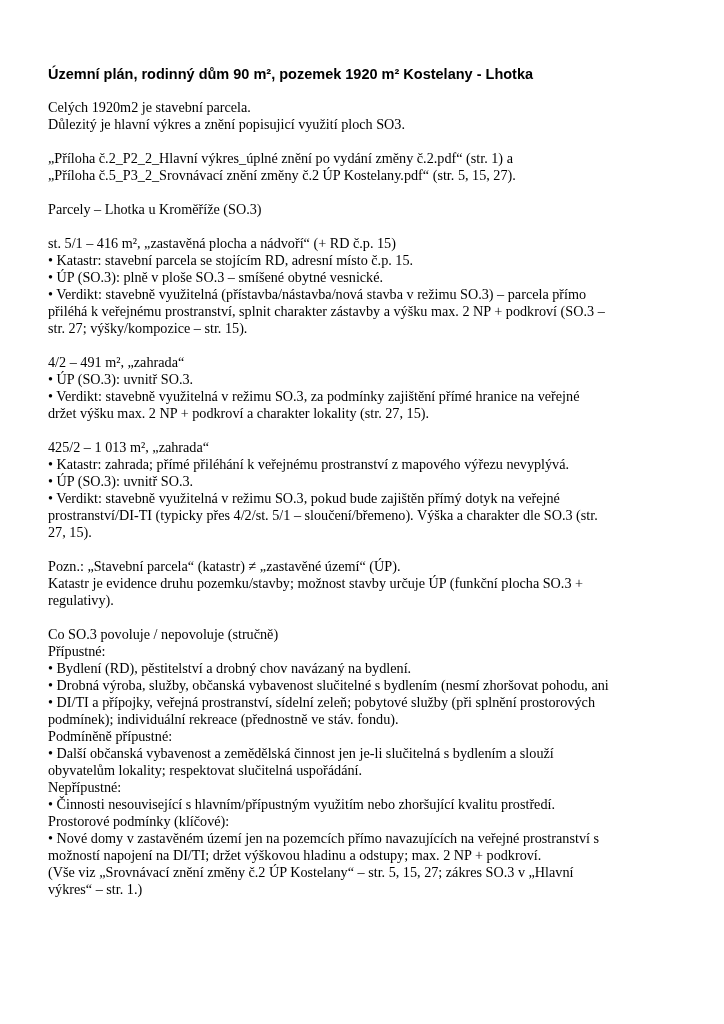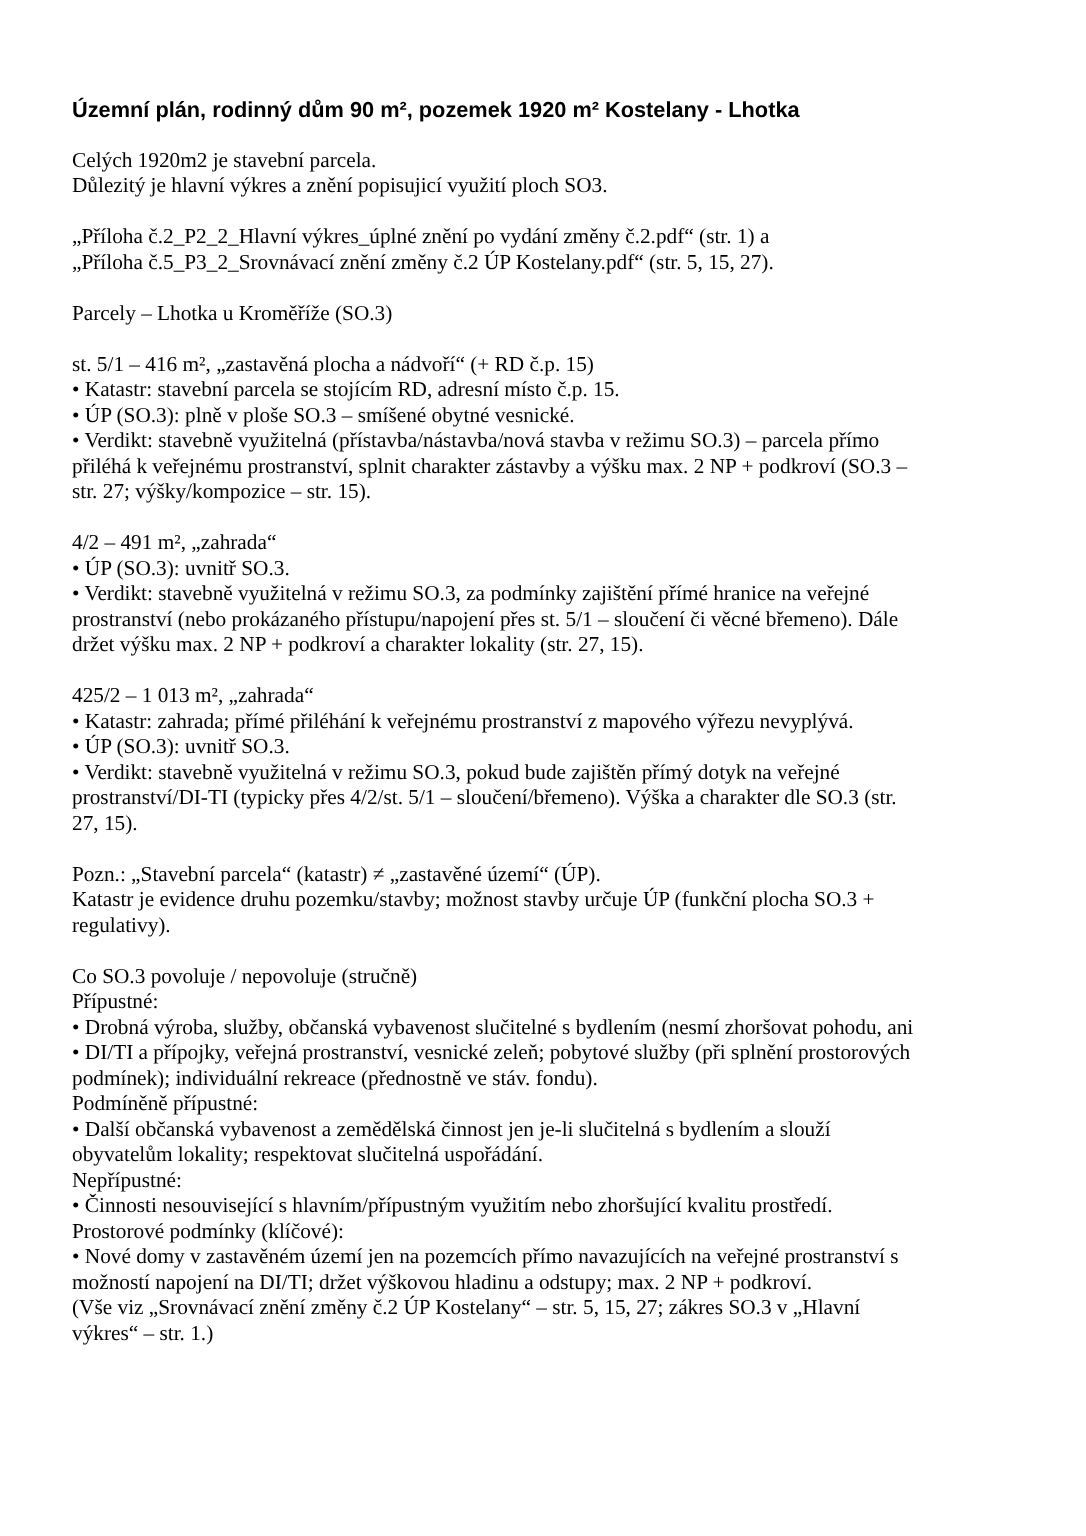--- a/index.html
+++ b/index.html
@@ -69,21 +69,20 @@
     <div class="line">• ÚP (SO.3): plně v ploše SO.3 – smíšené obytné vesnické.</div>
     <div class="line">• Verdikt: stavebně využitelná (přístavba/nástavba/nová stavba v režimu SO.3) – parcela přímo</div>
     <div class="line">přiléhá k veřejnému prostranství, splnit charakter zástavby a výšku max. 2 NP + podkroví (SO.3 –</div>
     <div class="line">str. 27; výšky/kompozice – str. 15).</div>
   </div>
 
   <div class="para">
     <div class="line">4/2 – 491 m², „zahrada“</div>
     <div class="line">• ÚP (SO.3): uvnitř SO.3.</div>
     <div class="line">• Verdikt: stavebně využitelná v režimu SO.3, za podmínky zajištění přímé hranice na veřejné</div>
-    <div class="line">prostranství (nebo prokázaného přístupu/napojení přes st. 5/1 – sloučení či věcné břemeno). Dále</div>
     <div class="line">držet výšku max. 2 NP + podkroví a charakter lokality (str. 27, 15).</div>
   </div>
 
   <div class="para">
     <div class="line">425/2 – 1 013 m², „zahrada“</div>
     <div class="line">• Katastr: zahrada; přímé přiléhání k veřejnému prostranství z mapového výřezu nevyplývá.</div>
     <div class="line">• ÚP (SO.3): uvnitř SO.3.</div>
     <div class="line">• Verdikt: stavebně využitelná v režimu SO.3, pokud bude zajištěn přímý dotyk na veřejné</div>
     <div class="line">prostranství/DI-TI (typicky přes 4/2/st. 5/1 – sloučení/břemeno). Výška a charakter dle SO.3 (str.</div>
     <div class="line">27, 15).</div>
@@ -91,22 +90,23 @@
 
   <div class="para">
     <div class="line">Pozn.: „Stavební parcela“ (katastr) ≠ „zastavěné území“ (ÚP).</div>
     <div class="line">Katastr je evidence druhu pozemku/stavby; možnost stavby určuje ÚP (funkční plocha SO.3 +</div>
     <div class="line">regulativy).</div>
   </div>
 
   <div class="para">
     <div class="line">Co SO.3 povoluje / nepovoluje (stručně)</div>
     <div class="line">Přípustné:</div>
+    <div class="line">• Bydlení (RD), pěstitelství a drobný chov navázaný na bydlení.</div>
     <div class="line">• Drobná výroba, služby, občanská vybavenost slučitelné s bydlením (nesmí zhoršovat pohodu, ani</div>
-    <div class="line">• DI/TI a přípojky, veřejná prostranství, vesnické zeleň; pobytové služby (při splnění prostorových</div>
+    <div class="line">• DI/TI a přípojky, veřejná prostranství, sídelní zeleň; pobytové služby (při splnění prostorových</div>
     <div class="line">podmínek); individuální rekreace (přednostně ve stáv. fondu).</div>
     <div class="line">Podmíněně přípustné:</div>
     <div class="line">• Další občanská vybavenost a zemědělská činnost jen je-li slučitelná s bydlením a slouží</div>
     <div class="line">obyvatelům lokality; respektovat slučitelná uspořádání.</div>
     <div class="line">Nepřípustné:</div>
     <div class="line">• Činnosti nesouvisející s hlavním/přípustným využitím nebo zhoršující kvalitu prostředí.</div>
     <div class="line">Prostorové podmínky (klíčové):</div>
     <div class="line">• Nové domy v zastavěném území jen na pozemcích přímo navazujících na veřejné prostranství s</div>
     <div class="line">možností napojení na DI/TI; držet výškovou hladinu a odstupy; max. 2 NP + podkroví.</div>
     <div class="line">(Vše viz „Srovnávací znění změny č.2 ÚP Kostelany“ – str. 5, 15, 27; zákres SO.3 v „Hlavní</div>

